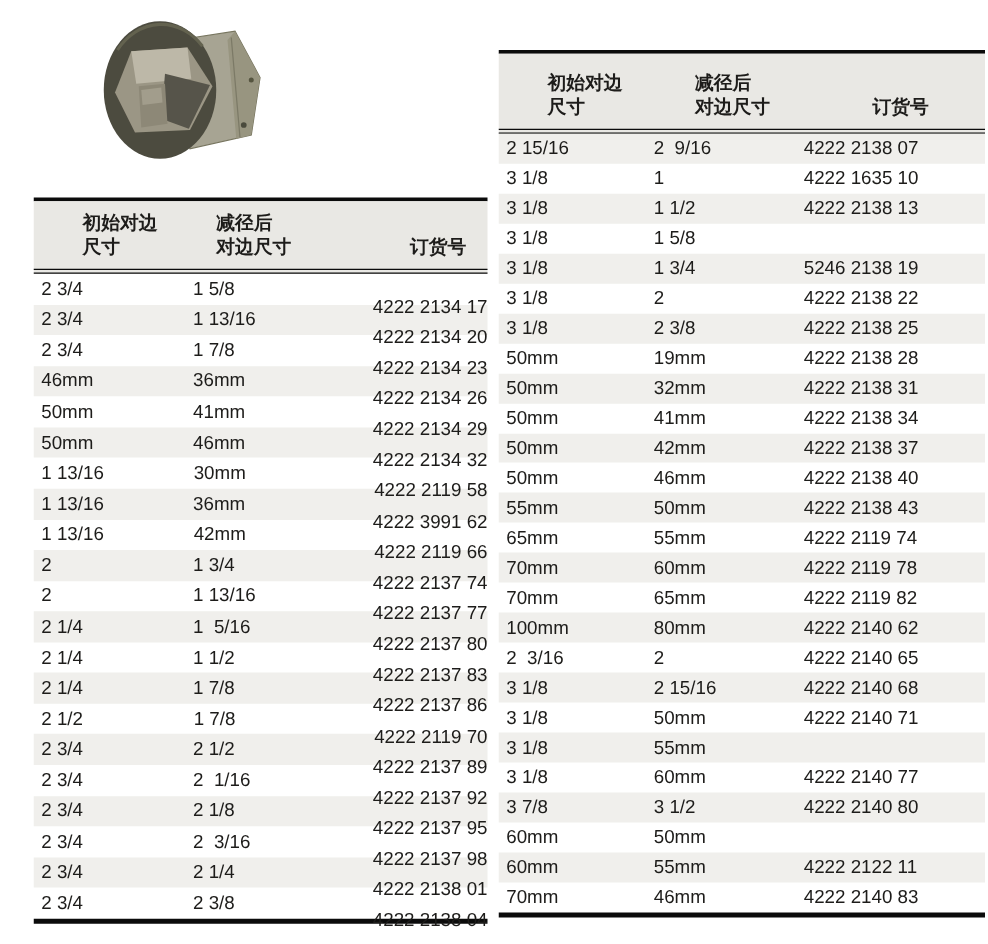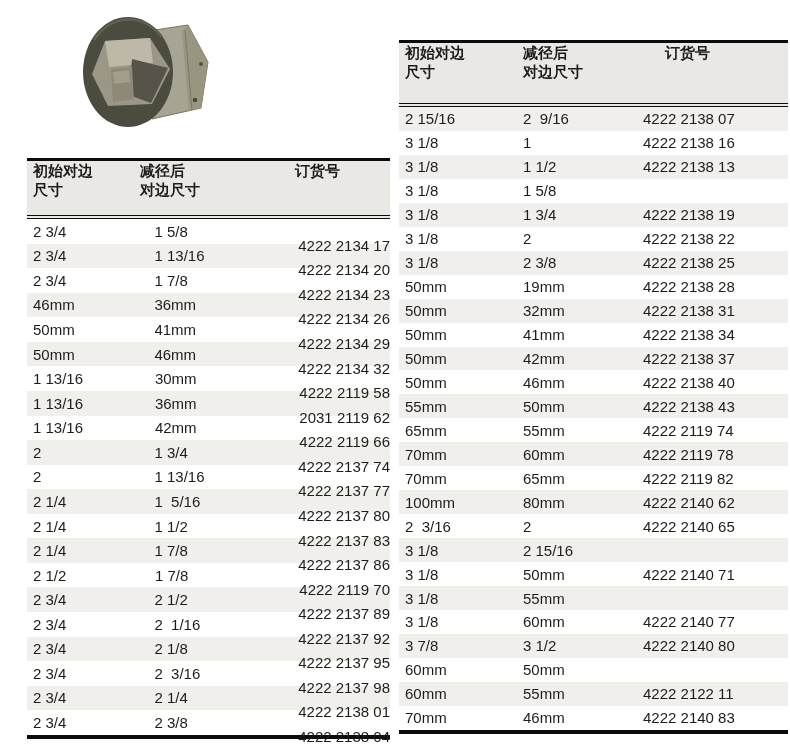--- a/index.html
+++ b/index.html
@@ -12,25 +12,25 @@
   .tbl {
     position:absolute;
     border-top:3px solid #0b0b0b;
     border-bottom:4px solid #0b0b0b;
   }
   .tbl.left  { left:27px;  top:158px; width:363px; }
   .tbl.right { left:399px; top:40px;  width:389px; }
 
   .thead {
     box-sizing:border-box;
-    display:flex; 
+    display:flex; align-items:flex-end;
     background:var(--header_bg, #e9e8e4);
     border-bottom:4px double #0b0b0b;
     font-weight:bold; font-size:15px; line-height:19px;
-    white-space:pre-line; padding-bottom:8px;
+    white-space:pre-line; padding-bottom:8px;padding-left:33px;
   }
   .left  .thead { height:58px; }
   .right .thead { height:64px; }
 
   .row { display:flex; align-items:center; font-size:15px; white-space:pre; }
   .left  .row { height:24.57px;gap:36px; }
   .right .row { height:23.96px;align-items:center; }
   .row.stripe { background:var(--stripe, #f0efec); }
 
   .c, .h { box-sizing:border-box; display:block; }
@@ -77,21 +77,21 @@
       <span class="h h3">订货号</span>
     </div>
     <div class="tbody">
         <div class="row"><span class="c c1">2 3/4</span><span class="c c2">1 5/8</span><span class="c c3">4222 2134 17</span></div>
         <div class="row stripe"><span class="c c1">2 3/4</span><span class="c c2">1 13/16</span><span class="c c3">4222 2134 20</span></div>
         <div class="row"><span class="c c1">2 3/4</span><span class="c c2">1 7/8</span><span class="c c3">4222 2134 23</span></div>
         <div class="row stripe"><span class="c c1">46mm</span><span class="c c2">36mm</span><span class="c c3">4222 2134 26</span></div>
         <div class="row"><span class="c c1">50mm</span><span class="c c2">41mm</span><span class="c c3">4222 2134 29</span></div>
         <div class="row stripe"><span class="c c1">50mm</span><span class="c c2">46mm</span><span class="c c3">4222 2134 32</span></div>
         <div class="row"><span class="c c1">1 13/16</span><span class="c c2">30mm</span><span class="c c3">4222 2119 58</span></div>
-        <div class="row stripe"><span class="c c1">1 13/16</span><span class="c c2">36mm</span><span class="c c3">2031 2119 62</span></div>
+        <div class="row stripe"><span class="c c1">1 13/16</span><span class="c c2">36mm</span><span class="c c3">4222 3991 62</span></div>
         <div class="row"><span class="c c1">1 13/16</span><span class="c c2">42mm</span><span class="c c3">4222 2119 66</span></div>
         <div class="row stripe"><span class="c c1">2</span><span class="c c2">1 3/4</span><span class="c c3">4222 2137 74</span></div>
         <div class="row"><span class="c c1">2</span><span class="c c2">1 13/16</span><span class="c c3">4222 2137 77</span></div>
         <div class="row stripe"><span class="c c1">2 1/4</span><span class="c c2">1  5/16</span><span class="c c3">4222 2137 80</span></div>
         <div class="row"><span class="c c1">2 1/4</span><span class="c c2">1 1/2</span><span class="c c3">4222 2137 83</span></div>
         <div class="row stripe"><span class="c c1">2 1/4</span><span class="c c2">1 7/8</span><span class="c c3">4222 2137 86</span></div>
         <div class="row"><span class="c c1">2 1/2</span><span class="c c2">1 7/8</span><span class="c c3">4222 2119 70</span></div>
         <div class="row stripe"><span class="c c1">2 3/4</span><span class="c c2">2 1/2</span><span class="c c3">4222 2137 89</span></div>
         <div class="row"><span class="c c1">2 3/4</span><span class="c c2">2  1/16</span><span class="c c3">4222 2137 92</span></div>
         <div class="row stripe"><span class="c c1">2 3/4</span><span class="c c2">2 1/8</span><span class="c c3">4222 2137 95</span></div>
@@ -104,38 +104,38 @@
   <section class="tbl right">
     <div class="thead">
       <span class="h h1">初始对边
 尺寸</span>
       <span class="h h2">减径后
 对边尺寸</span>
       <span class="h h3">订货号</span>
     </div>
     <div class="tbody">
         <div class="row stripe"><span class="c c1">2 15/16</span><span class="c c2">2  9/16</span><span class="c c3">4222 2138 07</span></div>
-        <div class="row"><span class="c c1">3 1/8</span><span class="c c2">1</span><span class="c c3">4222 2138 16</span></div>
+        <div class="row"><span class="c c1">3 1/8</span><span class="c c2">1</span><span class="c c3">4222 1635 10</span></div>
         <div class="row stripe"><span class="c c1">3 1/8</span><span class="c c2">1 1/2</span><span class="c c3">4222 2138 13</span></div>
         <div class="row"><span class="c c1">3 1/8</span><span class="c c2">1 5/8</span></div>
-        <div class="row stripe"><span class="c c1">3 1/8</span><span class="c c2">1 3/4</span><span class="c c3">4222 2138 19</span></div>
+        <div class="row stripe"><span class="c c1">3 1/8</span><span class="c c2">1 3/4</span><span class="c c3">5246 2138 19</span></div>
         <div class="row"><span class="c c1">3 1/8</span><span class="c c2">2</span><span class="c c3">4222 2138 22</span></div>
         <div class="row stripe"><span class="c c1">3 1/8</span><span class="c c2">2 3/8</span><span class="c c3">4222 2138 25</span></div>
         <div class="row"><span class="c c1">50mm</span><span class="c c2">19mm</span><span class="c c3">4222 2138 28</span></div>
         <div class="row stripe"><span class="c c1">50mm</span><span class="c c2">32mm</span><span class="c c3">4222 2138 31</span></div>
         <div class="row"><span class="c c1">50mm</span><span class="c c2">41mm</span><span class="c c3">4222 2138 34</span></div>
         <div class="row stripe"><span class="c c1">50mm</span><span class="c c2">42mm</span><span class="c c3">4222 2138 37</span></div>
         <div class="row"><span class="c c1">50mm</span><span class="c c2">46mm</span><span class="c c3">4222 2138 40</span></div>
         <div class="row stripe"><span class="c c1">55mm</span><span class="c c2">50mm</span><span class="c c3">4222 2138 43</span></div>
         <div class="row"><span class="c c1">65mm</span><span class="c c2">55mm</span><span class="c c3">4222 2119 74</span></div>
         <div class="row stripe"><span class="c c1">70mm</span><span class="c c2">60mm</span><span class="c c3">4222 2119 78</span></div>
         <div class="row"><span class="c c1">70mm</span><span class="c c2">65mm</span><span class="c c3">4222 2119 82</span></div>
         <div class="row stripe"><span class="c c1">100mm</span><span class="c c2">80mm</span><span class="c c3">4222 2140 62</span></div>
         <div class="row"><span class="c c1">2  3/16</span><span class="c c2">2</span><span class="c c3">4222 2140 65</span></div>
-        <div class="row stripe"><span class="c c1">3 1/8</span><span class="c c2">2 15/16</span></div>
+        <div class="row stripe"><span class="c c1">3 1/8</span><span class="c c2">2 15/16</span><span class="c c3">4222 2140 68</span></div>
         <div class="row"><span class="c c1">3 1/8</span><span class="c c2">50mm</span><span class="c c3">4222 2140 71</span></div>
         <div class="row stripe"><span class="c c1">3 1/8</span><span class="c c2">55mm</span></div>
         <div class="row"><span class="c c1">3 1/8</span><span class="c c2">60mm</span><span class="c c3">4222 2140 77</span></div>
         <div class="row stripe"><span class="c c1">3 7/8</span><span class="c c2">3 1/2</span><span class="c c3">4222 2140 80</span></div>
         <div class="row"><span class="c c1">60mm</span><span class="c c2">50mm</span></div>
         <div class="row stripe"><span class="c c1">60mm</span><span class="c c2">55mm</span><span class="c c3">4222 2122 11</span></div>
         <div class="row"><span class="c c1">70mm</span><span class="c c2">46mm</span><span class="c c3">4222 2140 83</span></div>
       </div>
   </section>
 

